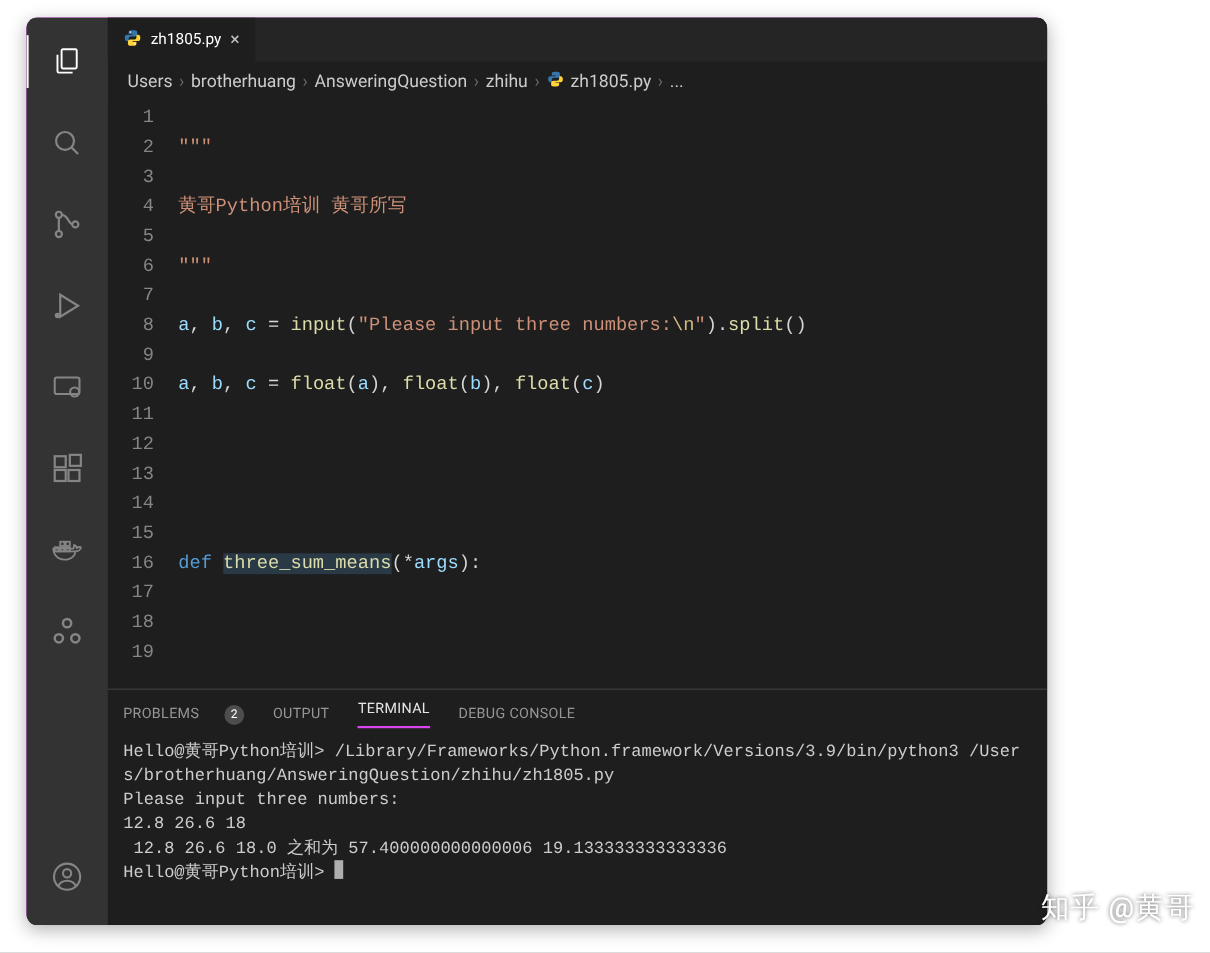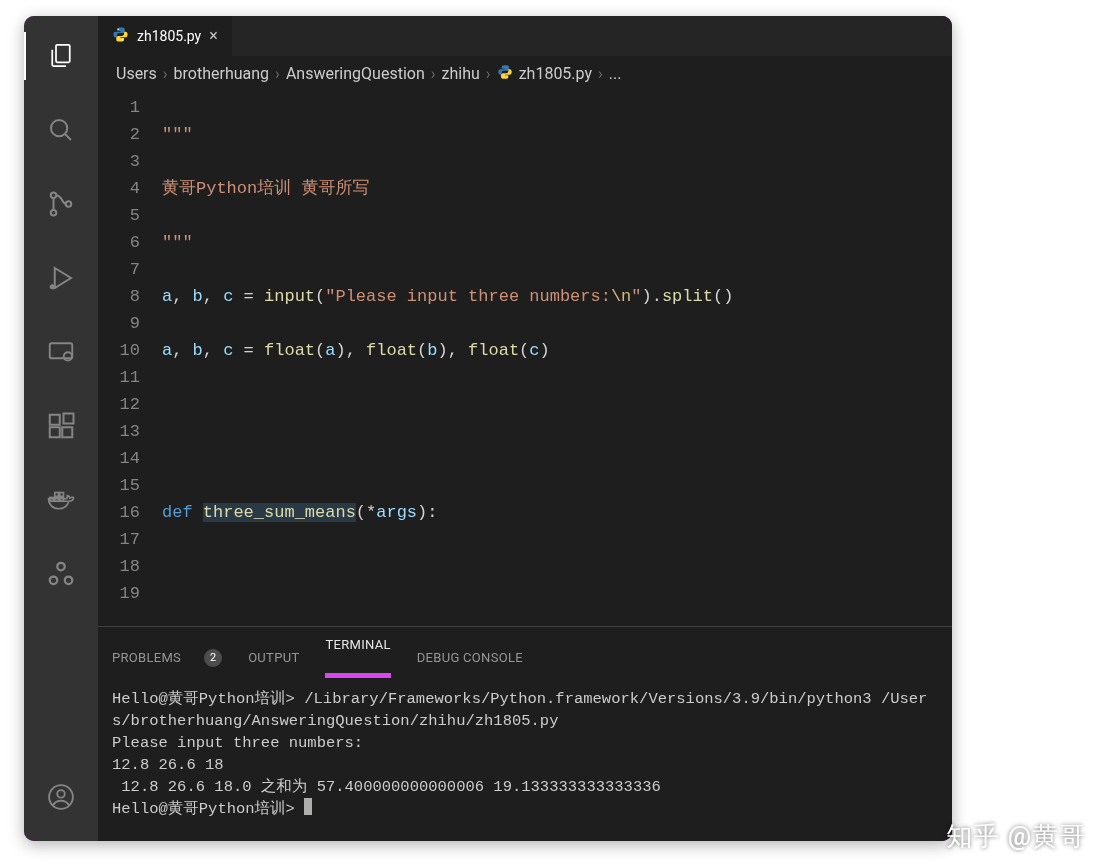--- a/index.html
+++ b/index.html
@@ -31,25 +31,25 @@
   .c-var { color: #9cdcfe; }
   .c-def { color: #569cd6; }
   .c-fn { color: #dcdcaa; }
   .c-op { color: #d4d4d4; }
   .c-br { color: #d4d4d4; }
   .c-escape { color: #d7ba7d; }
   .hl-fn-name { background: rgba(86,156,214,0.22); }
   .panel { border-top: 1px solid #414141; background: #1e1e1e; display: flex; flex-direction: column; min-height: 0; }
   .panel-tabs { display: flex; gap: 26px; padding: 10px 14px 8px 14px; font-size: 13px; color: #969696; letter-spacing: 0.3px; }
   .panel-tab { cursor: pointer; display: flex; align-items: center; gap: 23px; text-transform: uppercase; }
-  .panel-tab.active { color: #e7e7e7; border-bottom: 5px solid #d946ef; padding-bottom: 21px; }
+  .panel-tab.active { color: #e7e7e7; border-bottom: 2px solid #d946ef; padding-bottom: 8px; }
   .badge { background: #4d4d4d; color: #fff; border-radius: 10px; font-size: 11px; min-width: 18px; height: 18px; display: inline-flex; align-items: center; justify-content: center; padding: 0 5px; }
   .terminal { flex: 1; font-family: Menlo, Monaco, "Courier New", monospace; font-size: 15.5px; line-height: 22px; color: #cccccc; padding: 2px 14px 10px 14px; white-space: pre-wrap; word-break: break-all; }
   .term-cursor { display: inline-block; width: 8px; height: 17px; background: #aeafad; vertical-align: -2px; }
-  .watermark { position: absolute; right: 14px; bottom: 12px; color: #fff; font-size: 26px; font-weight: 500; text-shadow: 0 0 4px rgba(0,0,0,0.6); letter-spacing: 1px; }
+  .watermark { position: absolute; right: 14px; bottom: 23px; color: #fff; font-size: 26px; font-weight: 500; text-shadow: 0 0 4px rgba(0,0,0,0.6); letter-spacing: 1px; }
 </style>
 </head>
 <body>
 
 <div class="app">
 
   <div class="activity-bar">
     <div class="icon-btn active">
       <svg viewBox="0 0 24 24" fill="none" stroke="currentColor" stroke-width="1.4">
           <rect x="8" y="3" width="11" height="14" rx="1"></rect>

